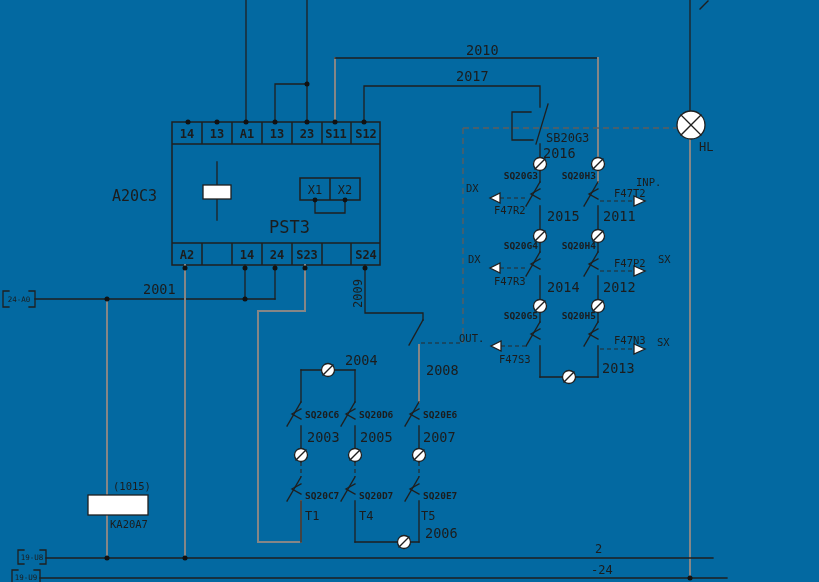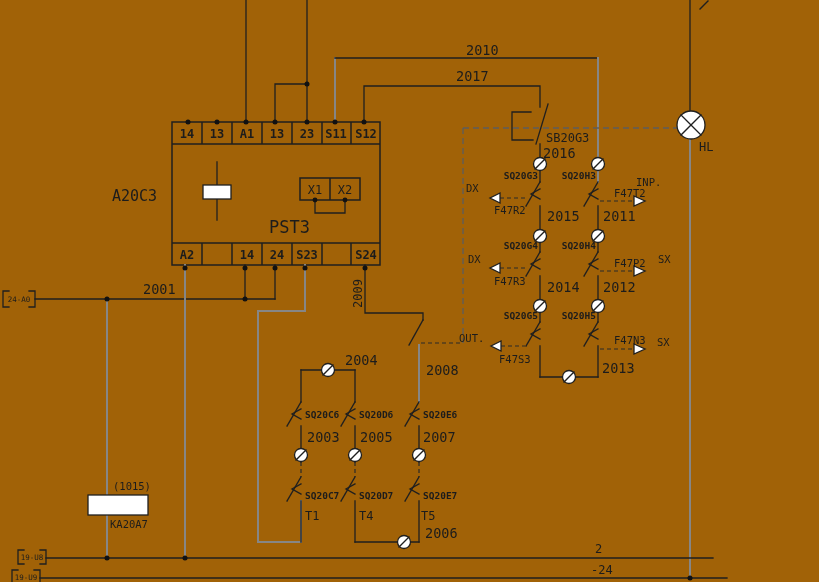--- a/index.html
+++ b/index.html
@@ -1,16 +1,16 @@
 <!DOCTYPE html>
 <html><head>
 <meta charset="utf-8">
 <style>
   html,body{margin:0;padding:0;background:#fff;}
-  .page{width:819px;height:582px;position:relative;background:#a16207;overflow:hidden;}
+  .page{width:819px;height:582px;position:relative;background:#0369a1;overflow:hidden;}
   svg{display:block;}
   .ln{stroke:#1f1f1f;stroke-width:1.3;fill:none;stroke-linecap:square;}
   .lngrey{stroke:#868686;stroke-width:2;fill:none;stroke-linecap:square;}
   .blk{stroke:#1f1f1f;stroke-width:1.5;fill:none;}
   .dash{stroke:#5d5d5d;stroke-width:1.3;fill:none;stroke-dasharray:6 4;}
   .dash2{stroke:#2a2a2a;stroke-width:1.2;fill:none;stroke-dasharray:4 3;}
   .circ{stroke:#1f1f1f;stroke-width:1.3;fill:#fff;}
   .dot{fill:#111;stroke:none;}
   .arr{stroke:#1f1f1f;stroke-width:1.3;fill:#fff;}
   .lbl{font-family:"DejaVu Sans Mono",monospace;fill:#1c1c1c;}

